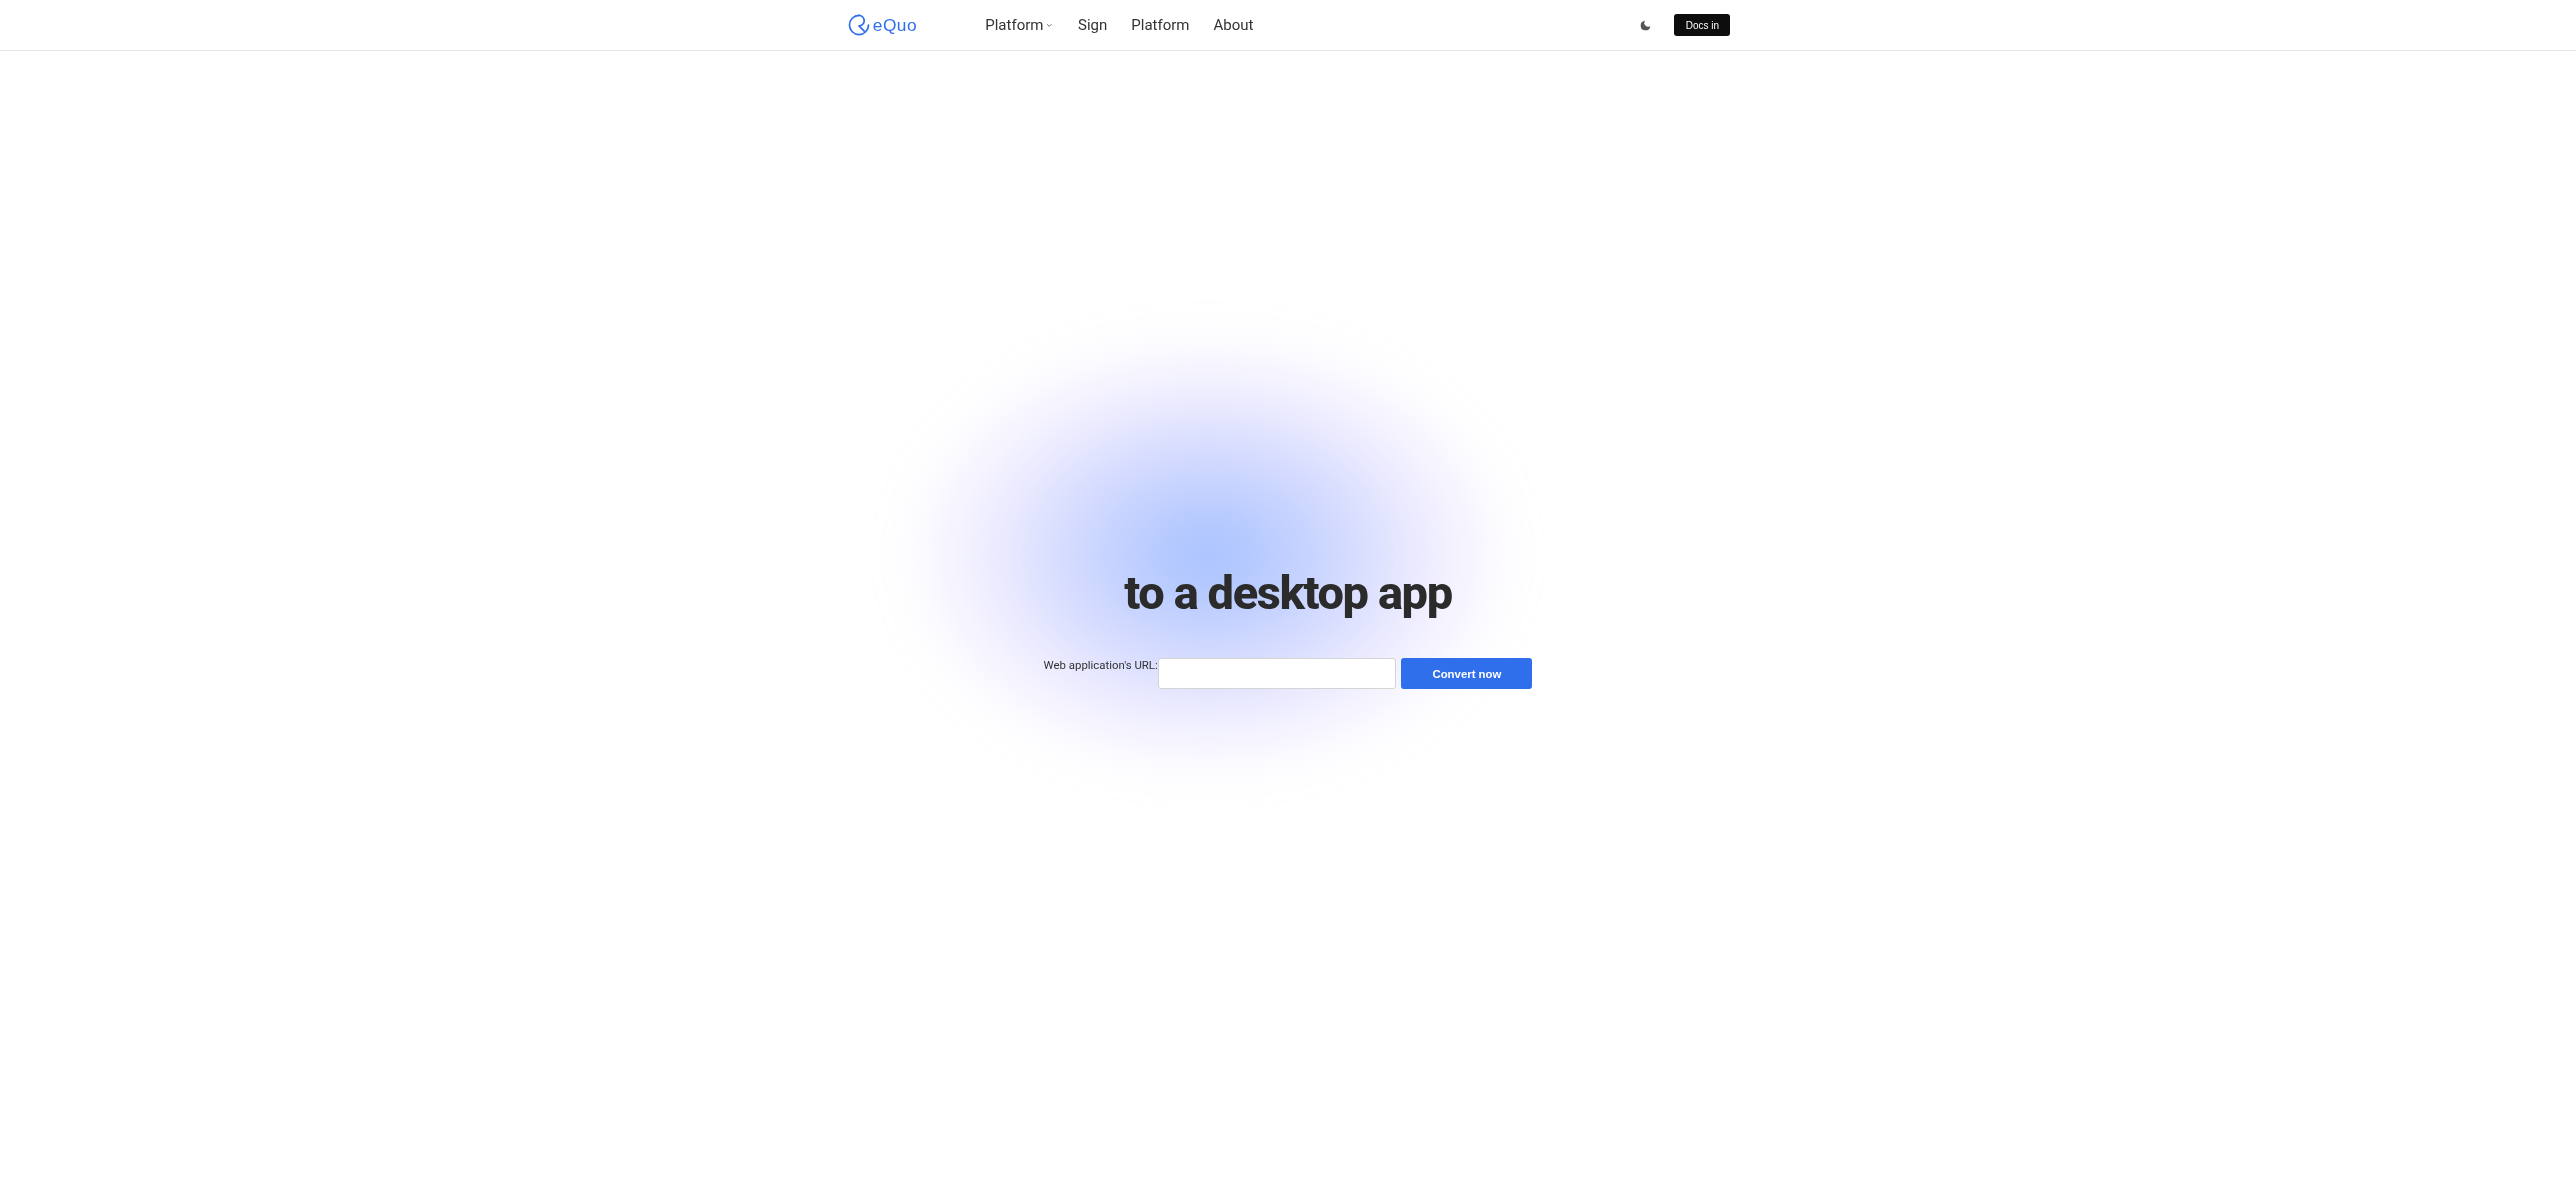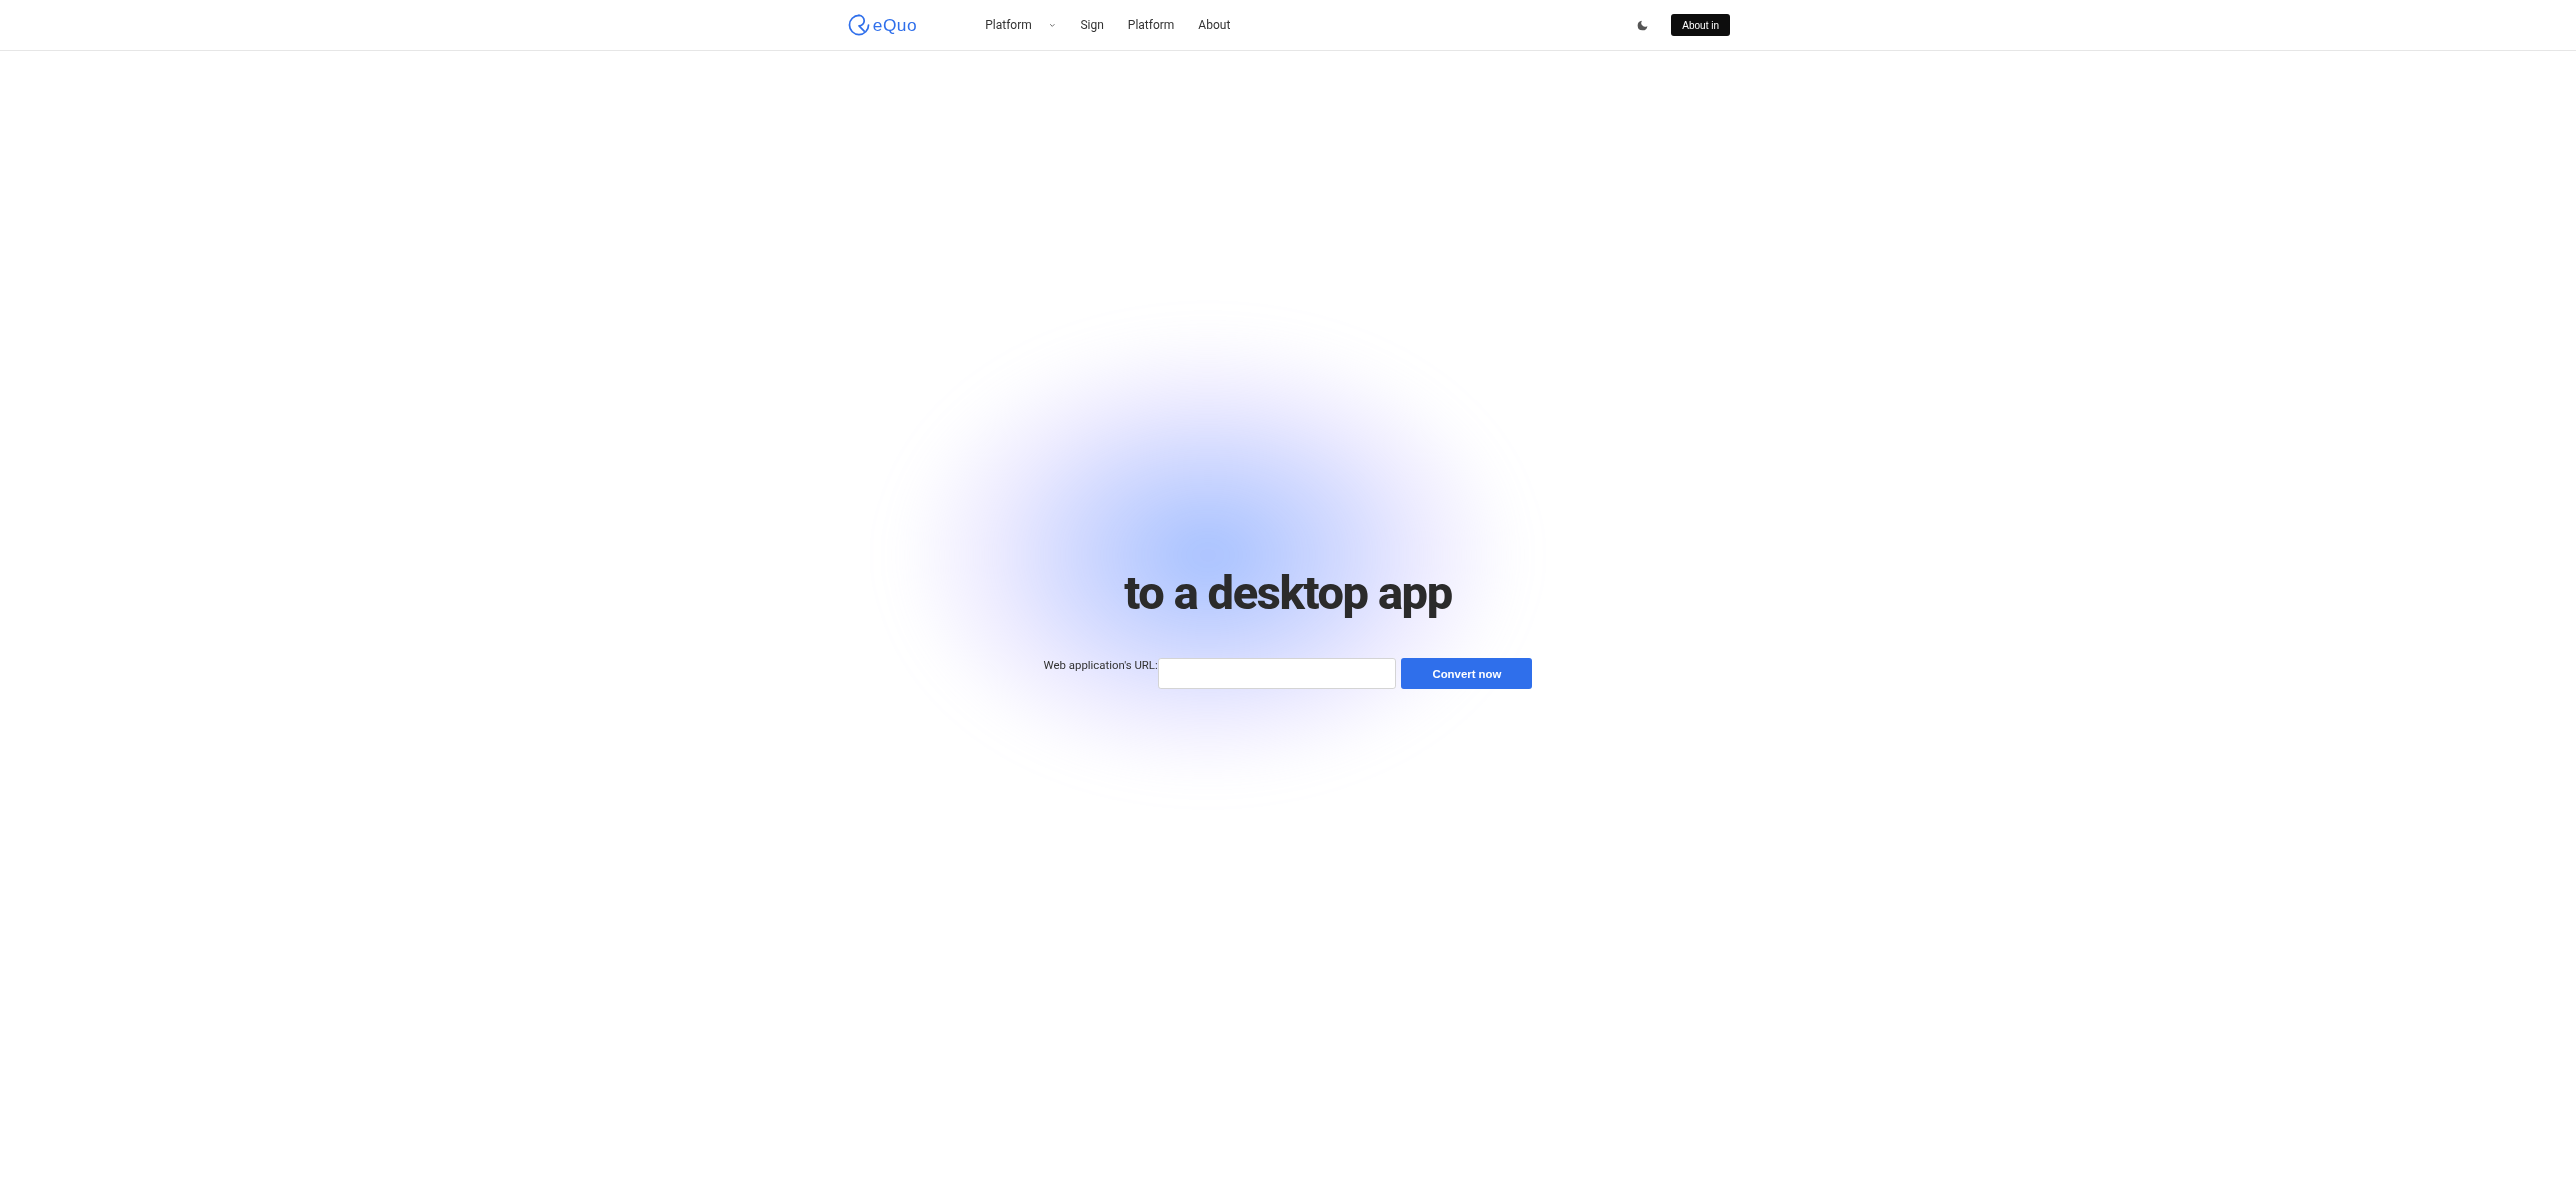--- a/index.html
+++ b/index.html
@@ -51,26 +51,26 @@
   width: auto;
 }
 
 .nav {
   display: flex;
   align-items: center;
   gap: 24px;
 }
 
 .nav-item {
-  font-size: 12px;
+  font-size: 15px;
   color: #333333;
   cursor: pointer;
   display: flex;
   align-items: center;
-  gap: 16px;
+  gap: 2px;
   font-weight: 400;
 }
 
 .chevron {
   width: 8.6px;
   height: 8.6px;
 }
 
 .header-right {
   display: flex;
@@ -226,21 +226,21 @@
           <span>About</span>
         </div>
       </nav>
     </div>
     <div class="header-right">
       <div class="theme-toggle">
         <svg viewBox="0 0 24 24" width="13" height="13" fill="currentColor">
           <path d="M21 12.79A9 9 0 1 1 11.21 3 7 7 0 0 0 21 12.79z"></path>
         </svg>
       </div>
-      <button class="sign-in-btn">About in</button>
+      <button class="sign-in-btn">Docs in</button>
     </div>
   </div>
 </header>
 
 <section class="hero">
   <div class="bg-gradient"></div>
   <div class="hero-content">
     <h1 class="hero-title">
       <br>
       <span>to a desktop app</span>

